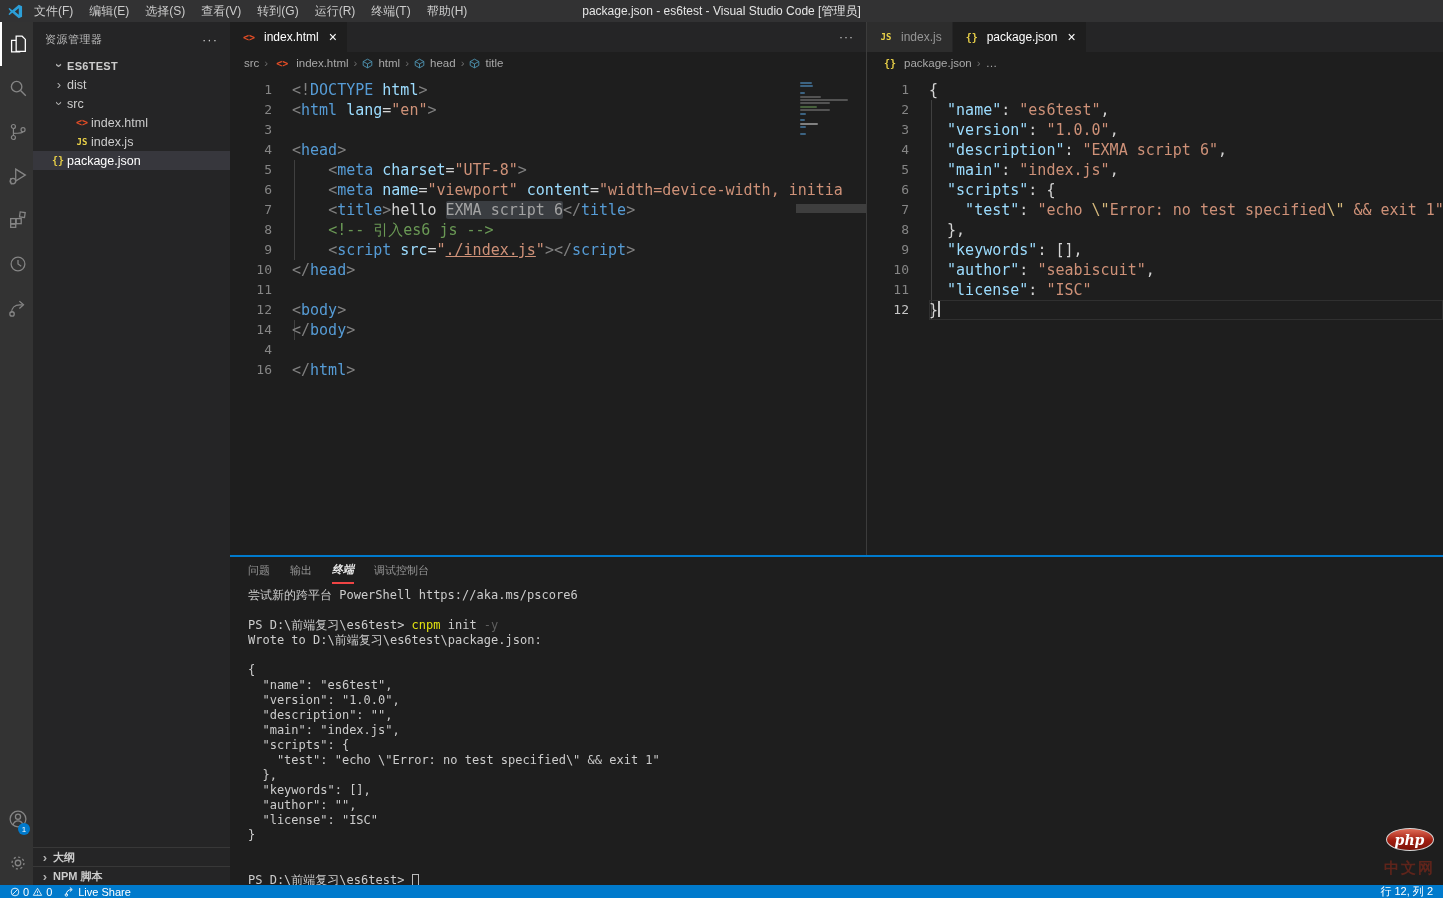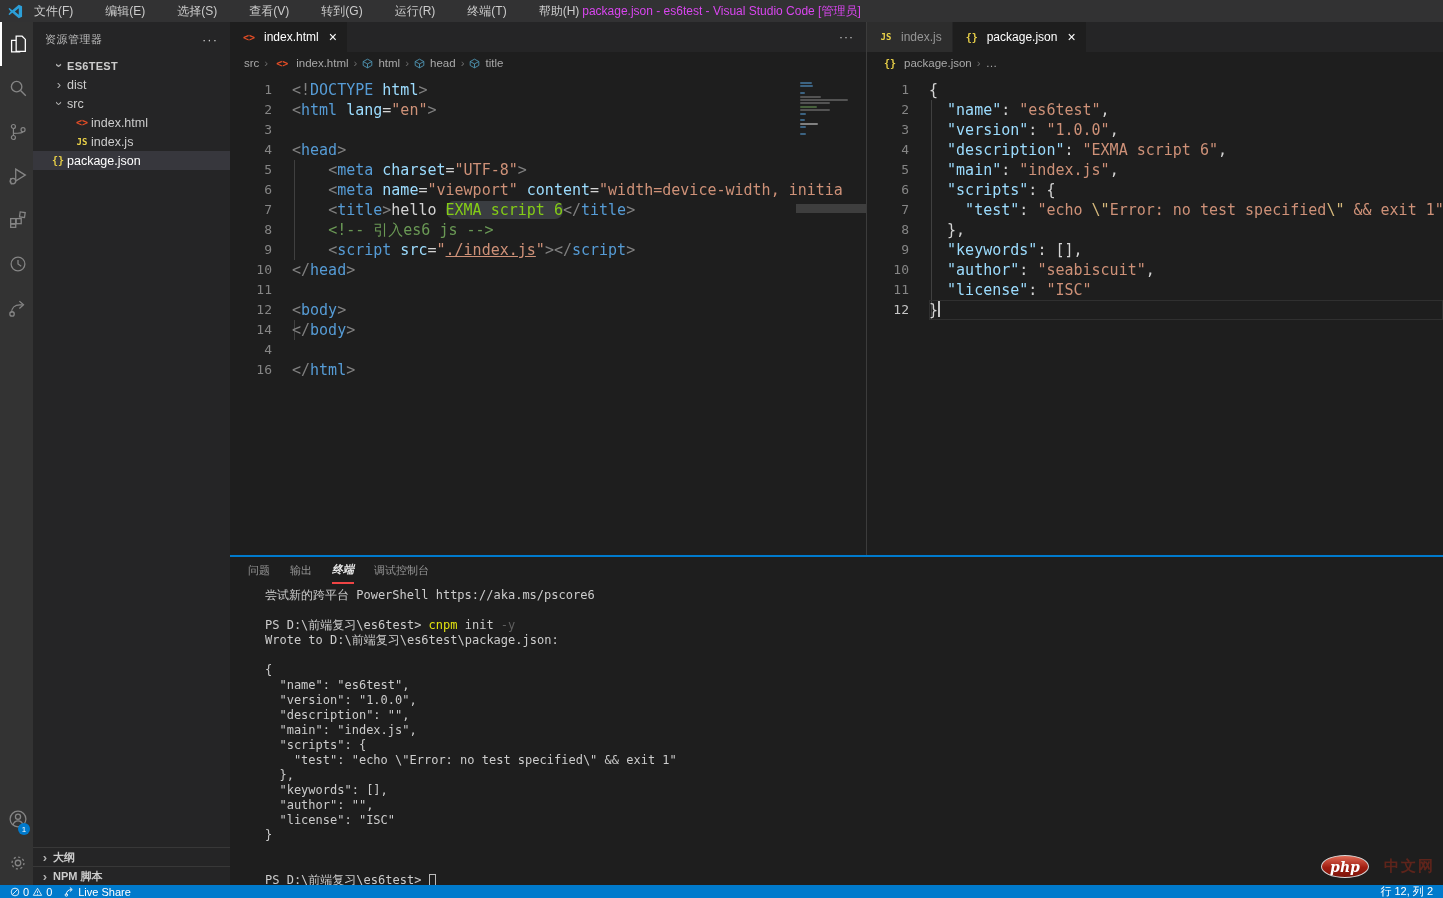--- a/index.html
+++ b/index.html
@@ -2,23 +2,23 @@
 <html><head>
 <meta charset="utf-8">
 <style>
   * { margin:0; padding:0; box-sizing:border-box; }
   html,body { width:1443px; height:898px; overflow:hidden; }
   body { background:#1e1e1e; font-family:"Liberation Sans",sans-serif; color:#cccccc; position:relative; }
 
   
   .titlebar { height:22px; background:#323233; display:flex; align-items:center; font-size:12px; color:#cccccc; position:relative; z-index:5; }
   .vslogo { width:22px; display:flex; justify-content:center; margin-left:4px; }
-  .menubar { display:flex;gap:16px; }
+  .menubar { display:flex; }
   .menu-item { padding:0 8px; line-height:22px; cursor:default; }
-  .win-title { position:absolute; left:50%; transform:translateX(-50%); color:#d946ef; white-space:nowrap; }
+  .win-title { position:absolute; left:50%; transform:translateX(-50%); color:#e5e5e5; white-space:nowrap; }
 
   
   .main { display:flex; height:863px; }
   .activitybar { width:33px; background:#333333; display:flex; flex-direction:column; align-items:stretch; }
   .act-item { height:44px; display:flex; align-items:center; justify-content:center; color:#858585; position:relative; border-left:2px solid transparent; }
   .act-item.active { color:#ffffff; border-left:2px solid #ffffff; }
   .act-bottom { margin-top:auto; }
   .act-badge { position:absolute; right:3px; bottom:6px; background:#007acc; color:#fff; font-size:8px; width:12px; height:12px; border-radius:50%; display:flex; align-items:center; justify-content:center; }
 
   
@@ -55,44 +55,44 @@
   .code { position:relative; flex:1; overflow:hidden; font-family:"DejaVu Sans Mono",monospace; font-size:15px; line-height:20px; padding-top:6px; }
   .code-line { display:flex; height:20px; white-space:pre; position:relative; }
   .ln { width:42px; flex:none; text-align:right; color:#858585; font-size:13px; margin-right:20px; }
   .code-line.cur .ln { color:#c6c6c6; }
   .code-line.cur .lt { outline:1px solid #303030; outline-offset:-1px; }
   .lt { white-space:pre; flex:1; }
   .lens-row { height:20px; display:flex; align-items:flex-end; padding-left:62px; color:#999999; font-size:11px; font-family:"Liberation Sans",sans-serif; }
   .iguide { position:absolute; width:1px; background:#404040; }
   .tk-t{color:#569cd6} .tk-p{color:#808080} .tk-a{color:#9cdcfe} .tk-s{color:#ce9178}
   .tk-x{color:#d4d4d4} .tk-c{color:#6a9955} .tk-k{color:#9cdcfe} .tk-e{color:#d7ba7d}
-  .tk-h{color:#84cc16; background:#3a3d41; border-radius:8px;}
+  .tk-h{color:#a3a3a3; background:#3a3d41; border-radius:2px;}
   .tk-u{color:#ce9178; text-decoration:underline;}
   .tk-cursor{display:inline-block;width:2px;height:16px;background:#c6c6c6;vertical-align:-2px;}
   .minimap { position:absolute; top:0; right:14px; width:56px; height:533px; background:#1e1e1e; padding:8px 4px; }
   .mm-line { height:2px; margin-bottom:1.4px; border-radius:1px; opacity:.55; }
   .mm-slider { position:absolute; left:0; right:-14px; top:130px; height:9px; background:rgba(160,160,160,.25); }
 
   
   .panel { height:330px; border-top:2px solid #007acc; background:#1e1e1e; display:flex; flex-direction:column; position:relative; }
   .panel-tabs { height:27px; display:flex; gap:20px; padding-left:18px; align-items:center; font-size:11px; color:#969696; flex:none; }
   .panel-tab { height:100%; display:flex; align-items:center; border-bottom:1px solid transparent; cursor:default; }
   .panel-tab.active { color:#e7e7e7; font-weight:bold; border-bottom:2px solid #ef4444;font-style:italic; }
   .term { flex:1; padding:4px 0 0 18px; font-family:"DejaVu Sans Mono",monospace; font-size:12px; line-height:15px; overflow:hidden; }
-  .tm-row { height:15px; white-space:pre;margin-left:17px; }
+  .tm-row { height:15px; white-space:pre; }
   .tm-d{color:#cccccc} .tm-y{color:#e2e210} .tm-m{color:#5f5f5f}
   .tm-cursor{display:inline-block;width:7px;height:12px;border:1px solid #bbbbbb;vertical-align:-2px;}
 
   
   .statusbar { height:13px; background:#007acc; color:#ffffff; font-size:11px; display:flex; align-items:center; padding:0 10px; gap:12px; overflow:hidden; }
   .sb-item { display:flex; align-items:center; gap:3px; white-space:nowrap; }
   .sb-right { margin-left:auto; }
 
   
-  .watermark { position:absolute; right:8px; bottom:20px; display:flex; align-items:center; gap:15px; z-index:4; }
+  .watermark { position:absolute; right:8px; bottom:20px; display:flex; align-items:center; gap:8px; z-index:4;flex-direction:column; }
   .php-badge { width:48px; height:23px; border-radius:50%; background:linear-gradient(180deg,#e06a55 0%,#a01d10 55%,#7c140a 100%); border:1px solid #d8d8d8; display:flex; align-items:center; justify-content:center; color:#ffffff; font-style:italic; font-weight:bold; font-size:14px; font-family:"DejaVu Serif",serif; }
   .wm-text { color:#5e241b; font-size:15px; font-weight:bold; letter-spacing:2px; }
 
   svg { display:block; }
 </style>
 </head>
 <body>
 
 <div class="titlebar">
   <span class="vslogo">

